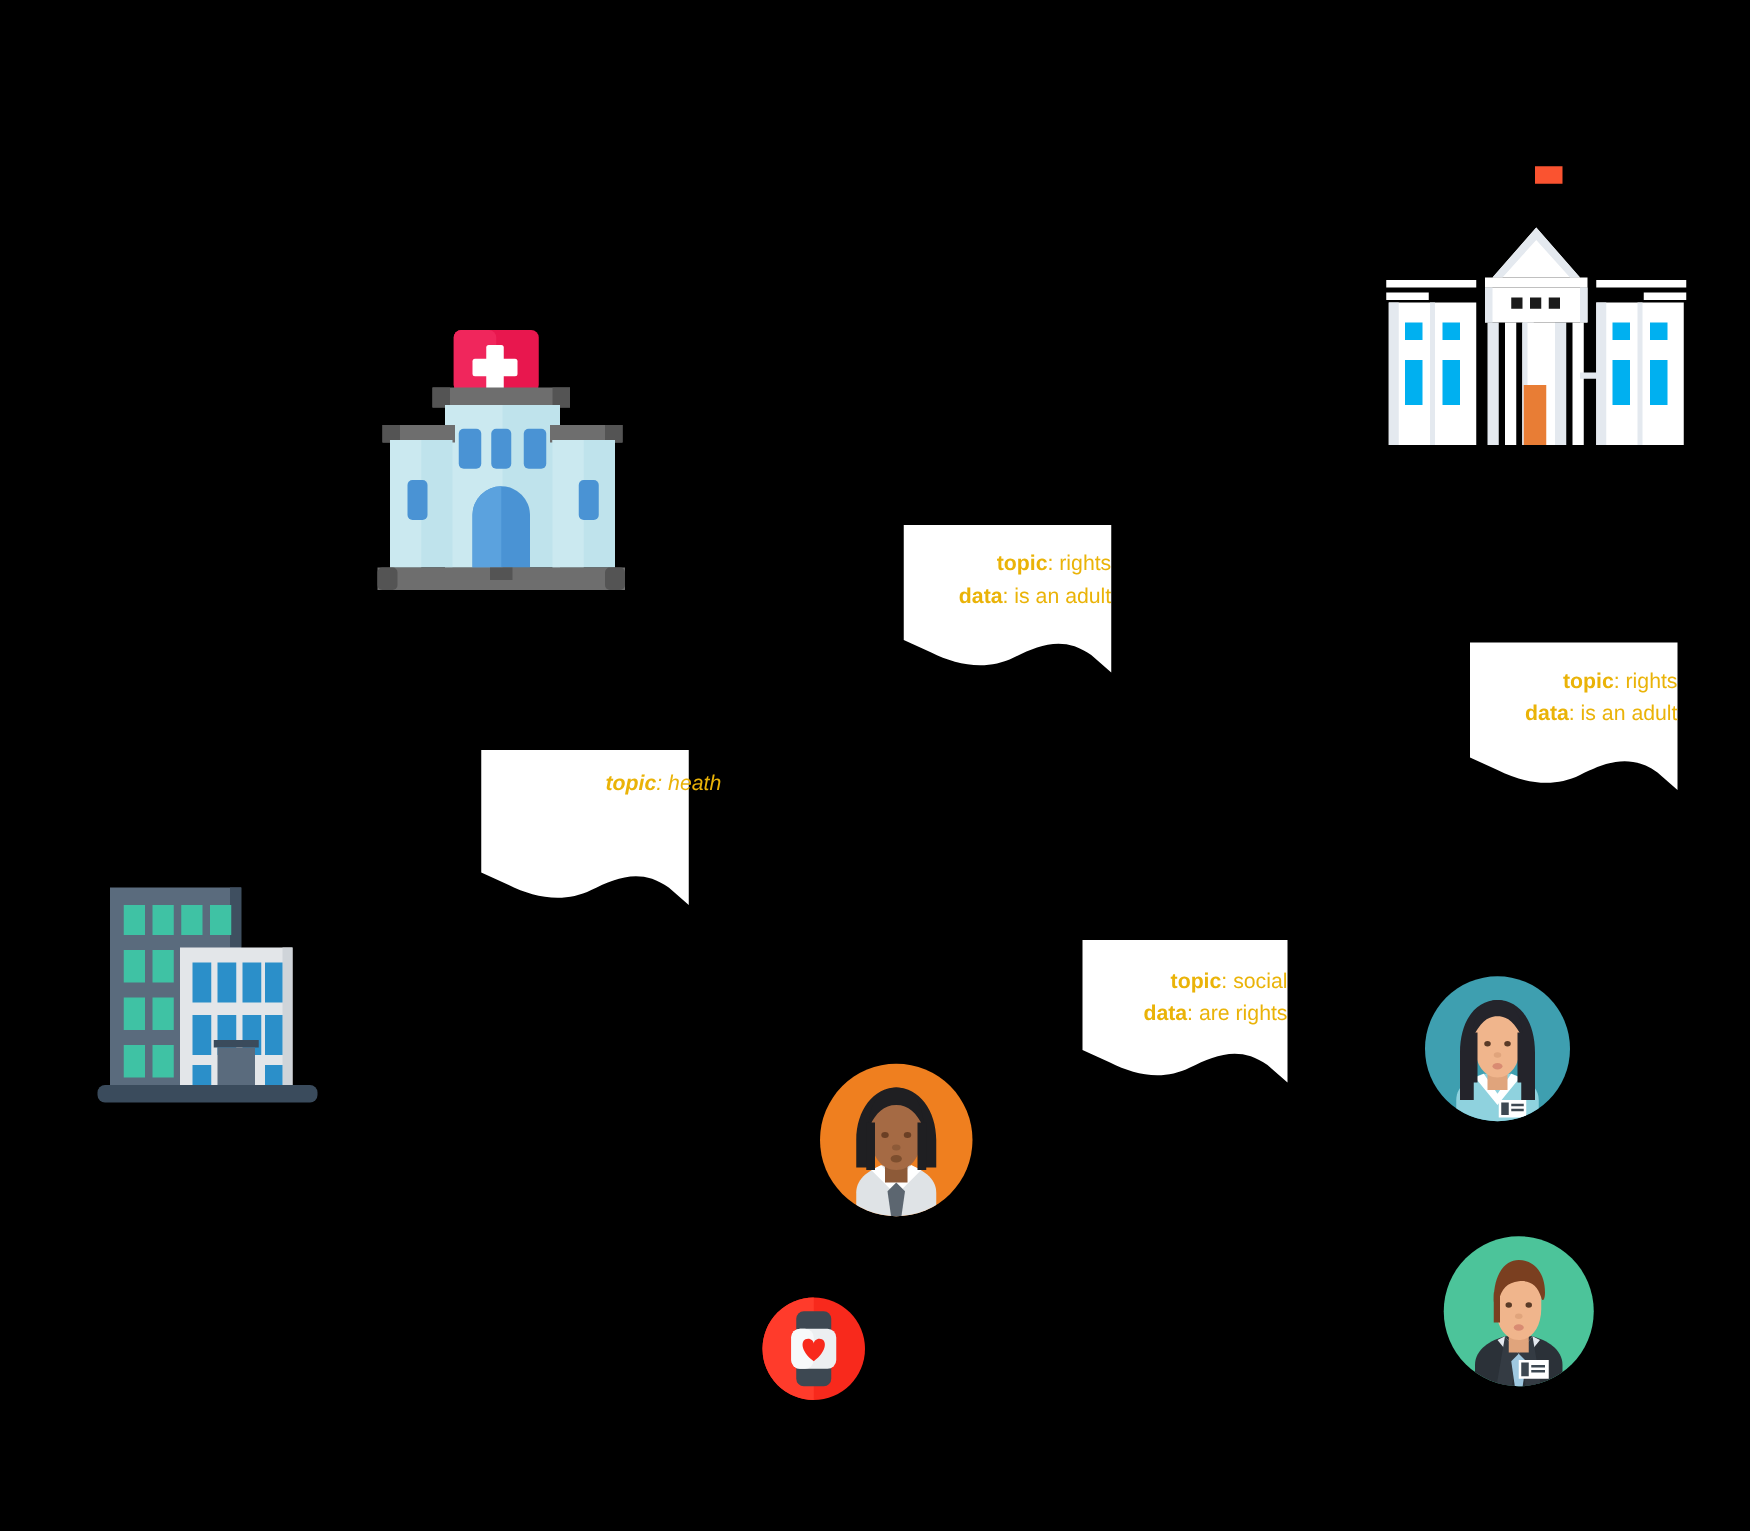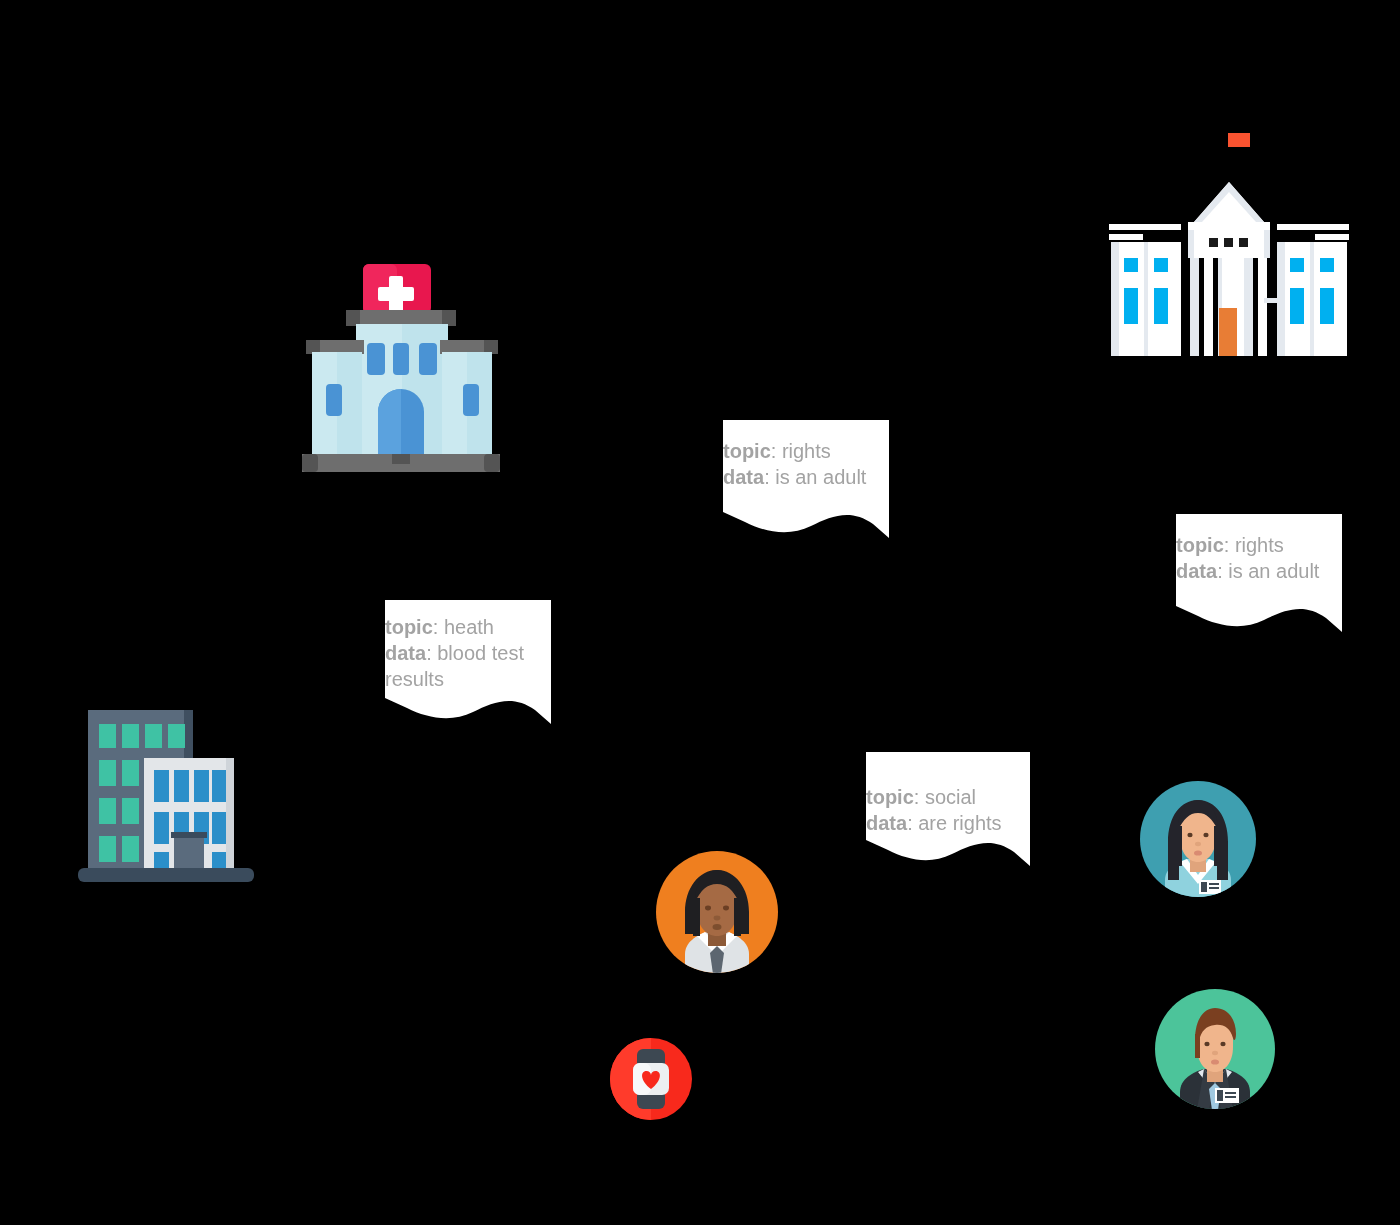--- a/index.html
+++ b/index.html
@@ -14,23 +14,23 @@
     background: #000000;
     overflow: hidden;
     font-family: "Liberation Sans", sans-serif;
   }
 
   
   .bubble { position: absolute; }
   .bubble-svg { position: absolute; left: 0; top: 0; }
   .bubble-text {
     position: relative;
-    text-align: left;
-    color: #a3a3a3;
-    font-size: 20px;
+    text-align: right;
+    color: #eab308;
+    font-size: 17px;
     line-height: 26px;
     font-family: "Liberation Sans", sans-serif;
   }
   .bubble-text b { font-weight: bold; }
   .bubble-line { white-space: nowrap; }
   .bubble-line.wrap { white-space: normal; }
 
   
   .icon-wrap { position: absolute; }
   svg { display: block; overflow: visible; }
@@ -303,33 +303,32 @@
   <div class="bubble" id="bubble-1" style="left: 1176px; top: 514px; width: 166px; height: 118px;">
     <svg class="bubble-svg" width="166" height="118" viewBox="0 0 166 118" preserveAspectRatio="none">
       <path d="M0 0 H166 V118 L150 104 C128 88 108 96 88 106 C66 117 42 112 22 102 L0 92 Z" fill="#ffffff"></path>
     </svg>
     <div class="bubble-text" style="padding-top:18px;">
       <div class="bubble-line"><b>topic</b><span>: rights</span></div>
       <div class="bubble-line"><b>data</b><span>: is an adult</span></div>
     </div>
   </div>
 
-  <div class="bubble" id="bubble-2" style="left: 385px; top: 600px; width: 192px; height: 124px;">
+  <div class="bubble" id="bubble-2" style="left: 385px; top: 600px; width: 192px; height: 124px; font-style: italic;">
     <svg class="bubble-svg" width="166" height="124" viewBox="0 0 166 124" preserveAspectRatio="none">
       <path d="M0 0 H166 V124 L150 110 C128 94 108 102 88 112 C66 123 42 118 22 108 L0 98 Z" fill="#ffffff"></path>
     </svg>
     <div class="bubble-text" style="padding-top:14px;">
       <div class="bubble-line"><b>topic</b><span>: heath</span></div>
-      <div class="bubble-line wrap"><b>data</b><span>: blood test results</span></div>
     </div>
   </div>
 
   <div class="bubble" id="bubble-3" style="left: 866px; top: 752px; width: 164px; height: 114px;">
     <svg class="bubble-svg" width="164" height="114" viewBox="0 0 164 114" preserveAspectRatio="none">
       <path d="M0 0 H164 V114 L148 100 C126 84 106 92 86 102 C64 113 42 108 22 98 L0 88 Z" fill="#ffffff"></path>
     </svg>
-    <div class="bubble-text" style="padding-top:32px;">
+    <div class="bubble-text" style="padding-top:20px;">
       <div class="bubble-line"><b>topic</b><span>: social</span></div>
       <div class="bubble-line"><b>data</b><span>: are rights</span></div>
     </div>
   </div>
 
 </div>
 
 </body></html>

